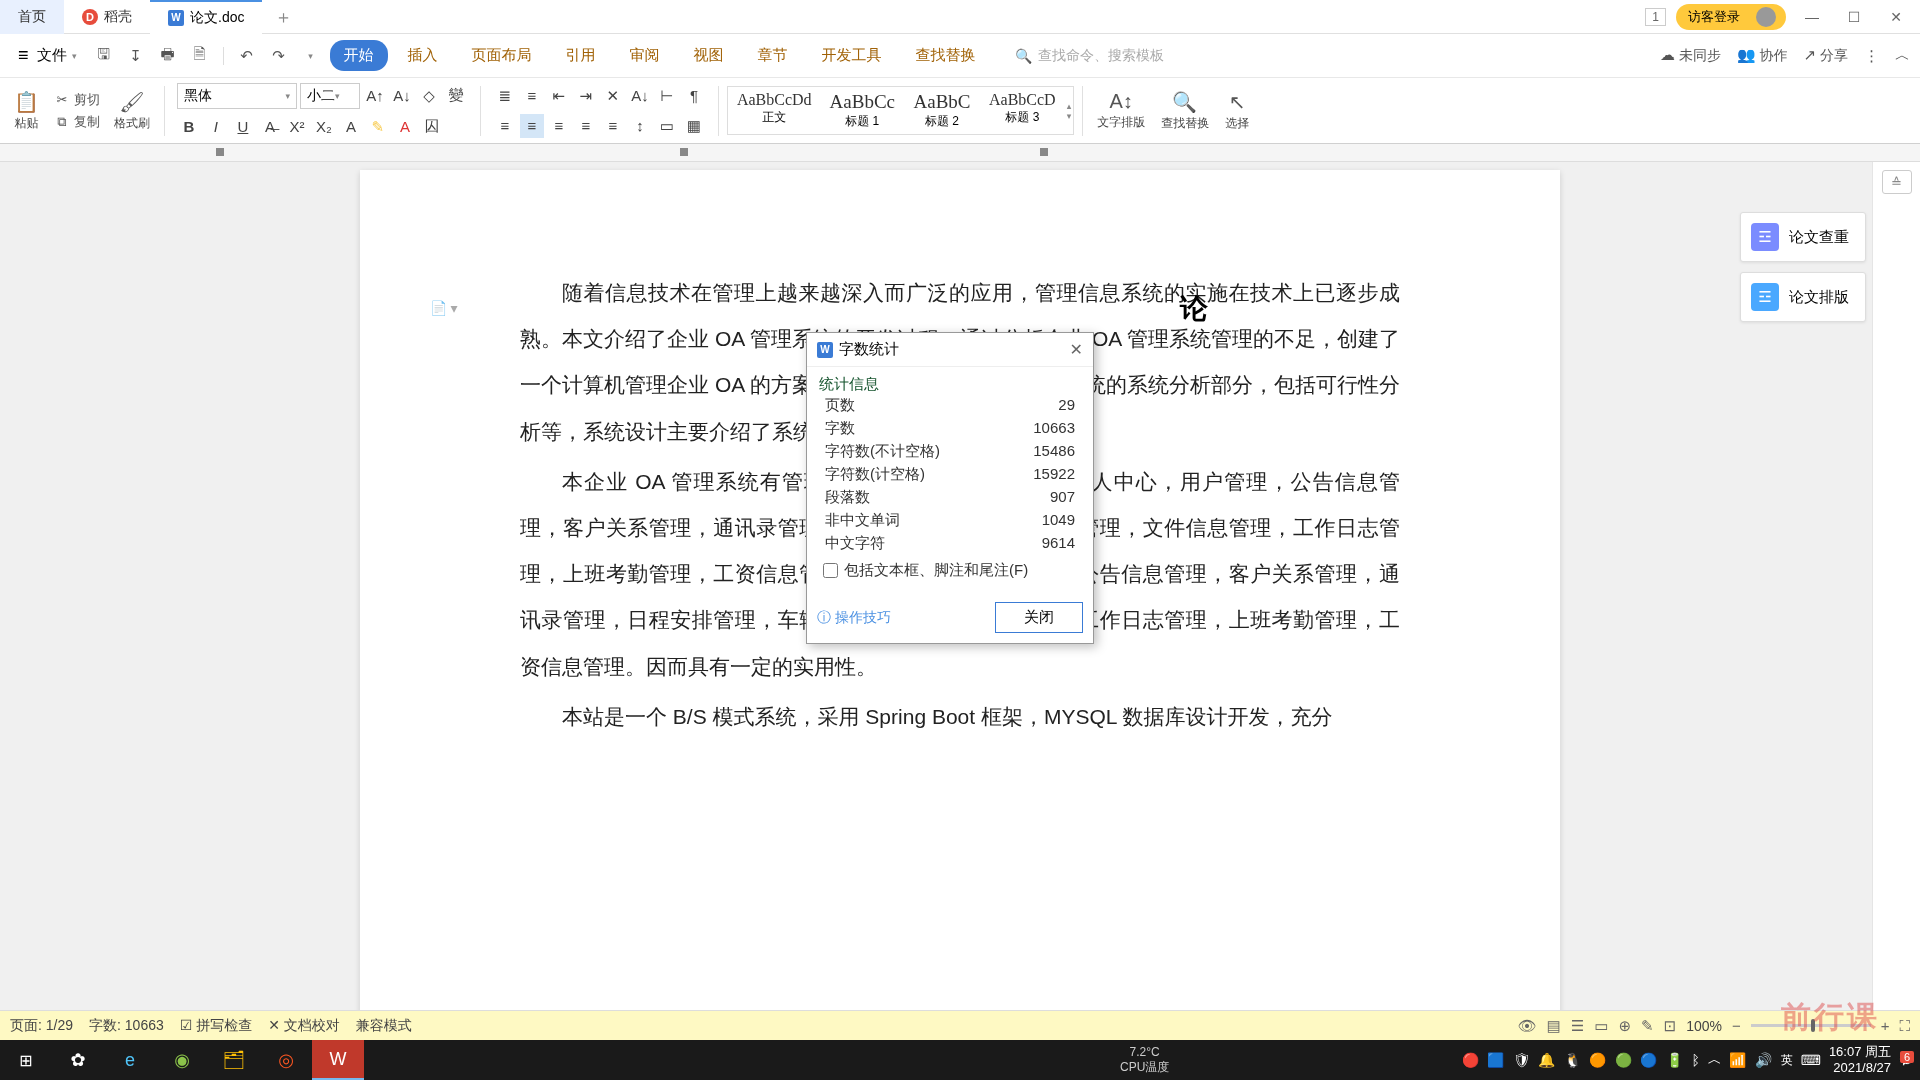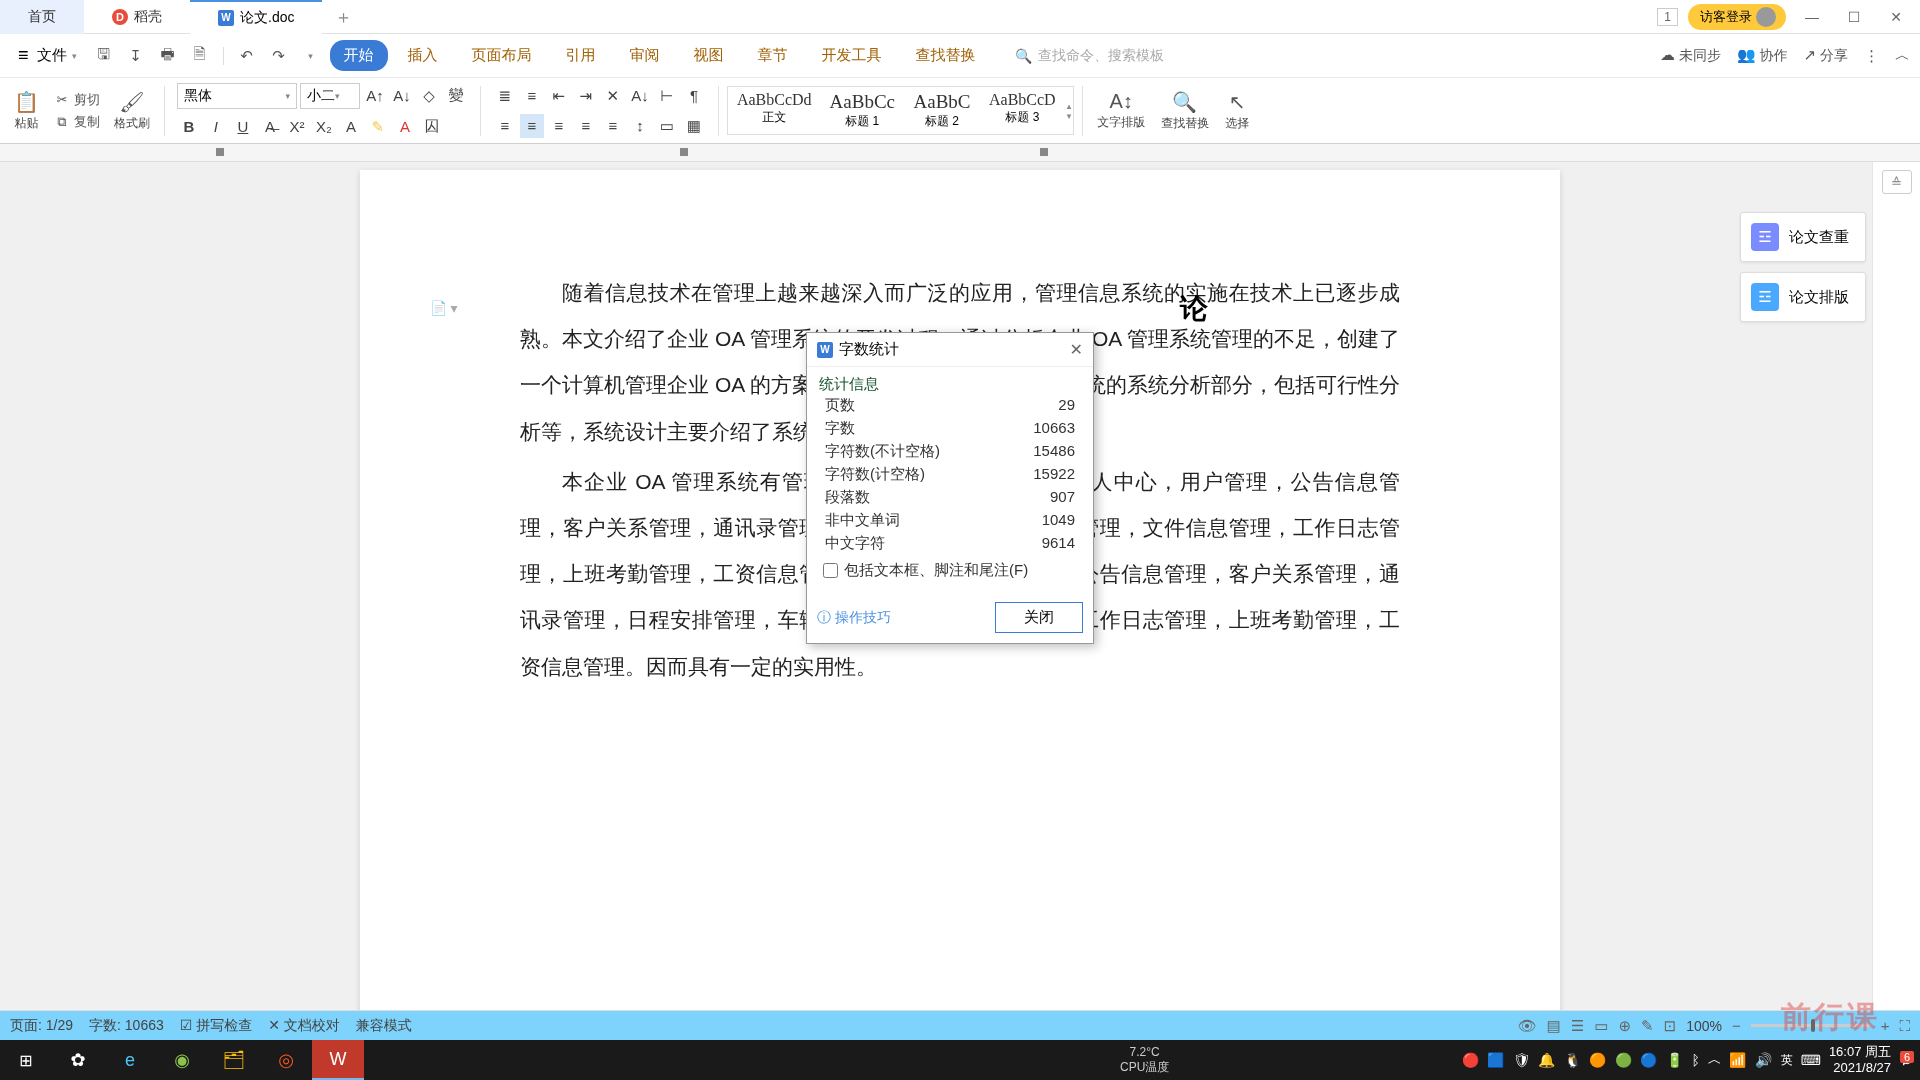--- a/index.html
+++ b/index.html
@@ -1,27 +1,27 @@
 <!DOCTYPE html>
 <html><head>
 <meta charset="utf-8">
 <style>
 *{margin:0;padding:0;box-sizing:border-box;font-family:"Microsoft YaHei",sans-serif}
 body{width:1920px;height:1080px;overflow:hidden;background:#fff;position:relative;transform-origin:top left}
 .titlebar{height:34px;background:#fff;display:flex;align-items:center;border-bottom:1px solid #e0e0e0}
-.tab{height:34px;display:flex;align-items:center;padding:0 28px;font-size:14px;gap:6px;cursor:pointer}
+.tab{height:34px;display:flex;align-items:center;padding:0 18px;font-size:14px;gap:6px;cursor:pointer}
 .tab.home{background:#e8f0fe;color:#333}
 .tab.docell{color:#333}
 .tab.active{background:#fff;border-top:2px solid #4a90e2}
 .tab .doc-icon{width:16px;height:16px;background:#3a7bd5;border-radius:2px;display:inline-flex;align-items:center;justify-content:center;color:#fff;font-size:10px;font-weight:bold}
 .tab .d-icon{width:16px;height:16px;background:#e74c3c;border-radius:50%;display:inline-flex;align-items:center;justify-content:center;color:#fff;font-size:11px;font-weight:bold}
 .tab.addtab{padding:0 12px;font-size:18px;color:#888}
 .titlebar-right{margin-left:auto;display:flex;align-items:center;gap:10px;padding-right:8px}
 .badge-1{border:1px solid #ccc;padding:1px 6px;font-size:12px;color:#666}
-.guest-login{background:#ffc93c;border-radius:14px;padding:3px 10px 3px 12px;font-size:13px;display:flex;align-items:center;gap:4px}
+.guest-login{background:#ffc93c;border-radius:14px;padding:3px 10px 3px 12px;font-size:13px;display:flex;align-items:center;gap:16px}
 .avatar{width:20px;height:20px;background:#999;border-radius:50%}
 .win-btn{width:32px;height:24px;display:flex;align-items:center;justify-content:center;color:#666;font-size:14px}
 .menubar{height:44px;display:flex;align-items:center;padding:0 10px;gap:6px;border-bottom:1px solid #e8e8e8}
 .menu-file{display:flex;align-items:center;gap:5px;font-size:15px;padding:4px 8px}
 .hamburger{display:inline-block;width:14px}.hamburger::before{content:"≡";font-size:18px}
 .qat-btn{width:26px;height:26px;display:flex;align-items:center;justify-content:center;color:#555;font-size:15px}
 .qat-sep{width:1px;height:18px;background:#ddd;margin:0 4px}
 .menutab{padding:6px 14px;font-size:15px;color:#a16207}
 .menutab.active{background:#3a7bd5;color:#fff;border-radius:14px}
 .search-box{margin-left:20px;color:#aaa;font-size:14px;display:flex;align-items:center;gap:5px}
@@ -67,21 +67,21 @@
 .dlg-title .doc-icon{width:16px;height:16px;background:#3a7bd5;border-radius:2px;display:inline-flex;align-items:center;justify-content:center;color:#fff;font-size:10px;font-weight:bold}
 .dlg-close{margin-left:auto;font-size:16px;color:#666;cursor:pointer}
 .dlg-body{padding:8px 12px 10px;font-size:15px;color:#333}
 .dlg-section{margin-bottom:0;color:#14532d}
 .dlg-row{display:flex;justify-content:space-between;padding:2px 6px;font-size:15px}
 .dlg-check{display:flex;align-items:center;gap:6px;padding:6px 4px;font-size:15px}
 .dlg-check input{width:15px;height:15px}
 .dlg-foot{display:flex;align-items:center;justify-content:space-between;padding:6px 10px 10px}
 .dlg-tips{color:#4a90e2;font-size:14px;display:flex;align-items:center;gap:4px}
 .dlg-btn{border:1px solid #3a7bd5;padding:5px 28px;font-size:15px;background:#fff}
-.statusbar{position:absolute;left:0;right:0;bottom:40px;height:30px;background:#7dd3fc;border-top:1px solid #ddd;display:flex;align-items:center;padding:0 10px;font-size:14px;color:#444;gap:16px}
+.statusbar{position:absolute;left:0;right:0;bottom:40px;height:30px;background:#fef9c3;border-top:1px solid #ddd;display:flex;align-items:center;padding:0 10px;font-size:14px;color:#444;gap:16px}
 .statusbar .sb-right{margin-left:auto;display:flex;align-items:center;gap:10px}
 .sb-icn{font-size:15px;color:#666}
 .zoom-slider{width:120px;height:3px;background:#ccc;position:relative}
 .zoom-slider::before{content:"";position:absolute;left:50%;top:-5px;width:4px;height:13px;background:#666;border-radius:2px}
 .taskbar{position:absolute;left:0;right:0;bottom:0;height:40px;background:#1a1a1a;display:flex;align-items:center}
 .task-btn{width:52px;height:40px;display:flex;align-items:center;justify-content:center;color:#fff;font-size:18px}
 .task-btn.win{font-size:16px}
 .task-btn.active{background:#333;border-bottom:2px solid #76b9ed}
 .task-right{margin-left:auto;display:flex;align-items:center;gap:8px;padding-right:6px;color:#fff;font-size:12px}
 .tray-icn{font-size:14px}
@@ -265,20 +265,21 @@
     <span class="rmark"></span>
   </div>
 
 <div class="workspace">
   <div class="page">
     <span class="page-ind">▾</span>
     <span class="hidden-title">论</span>
     <div class="doc-text">
       <p>随着信息技术在管理上越来越深入而广泛的应用，管理信息系统的实施在技术上已逐步成熟。本文介绍了企业 OA 管理系统的开发过程，通过分析企业 OA 管理系统管理的不足，创建了一个计算机管理企业 OA 的方案。文章介绍了企业 OA 管理系统的系统分析部分，包括可行性分析等，系统设计主要介绍了系统功能设计和数据库设计。</p>
       <p>本企业 OA 管理系统有管理员和用户。管理员功能有个人中心，用户管理，公告信息管理，客户关系管理，通讯录管理，日程安排管理，车辆信息管理，文件信息管理，工作日志管理，上班考勤管理，工资信息管理。用户功能有个人中心，公告信息管理，客户关系管理，通讯录管理，日程安排管理，车辆信息管理，文件信息管理，工作日志管理，上班考勤管理，工资信息管理。因而具有一定的实用性。</p>
+      <p>本站是一个 B/S 模式系统，采用 Spring Boot 框架，MYSQL 数据库设计开发，充分</p>
     </div>
   </div>
   <div class="side-cards">
     <div class="side-card">
         <span class="sq p">☲</span>
         <span>论文查重</span>
       </div>
     <div class="side-card">
         <span class="sq b">☲</span>
         <span>论文排版</span>

